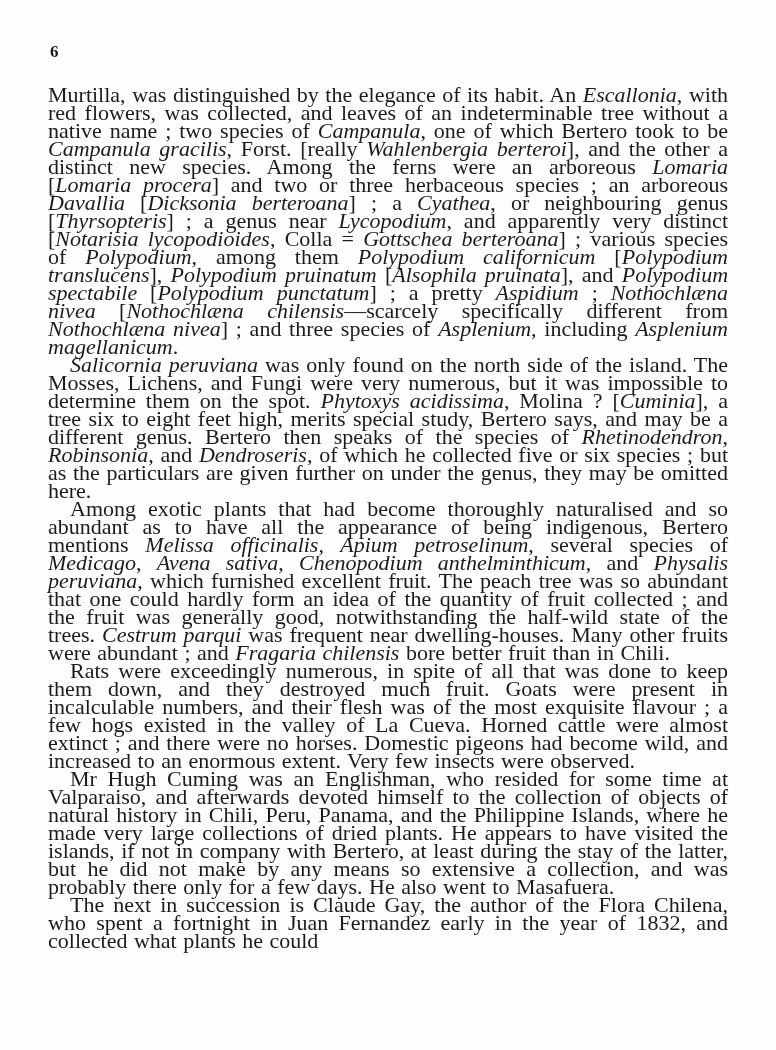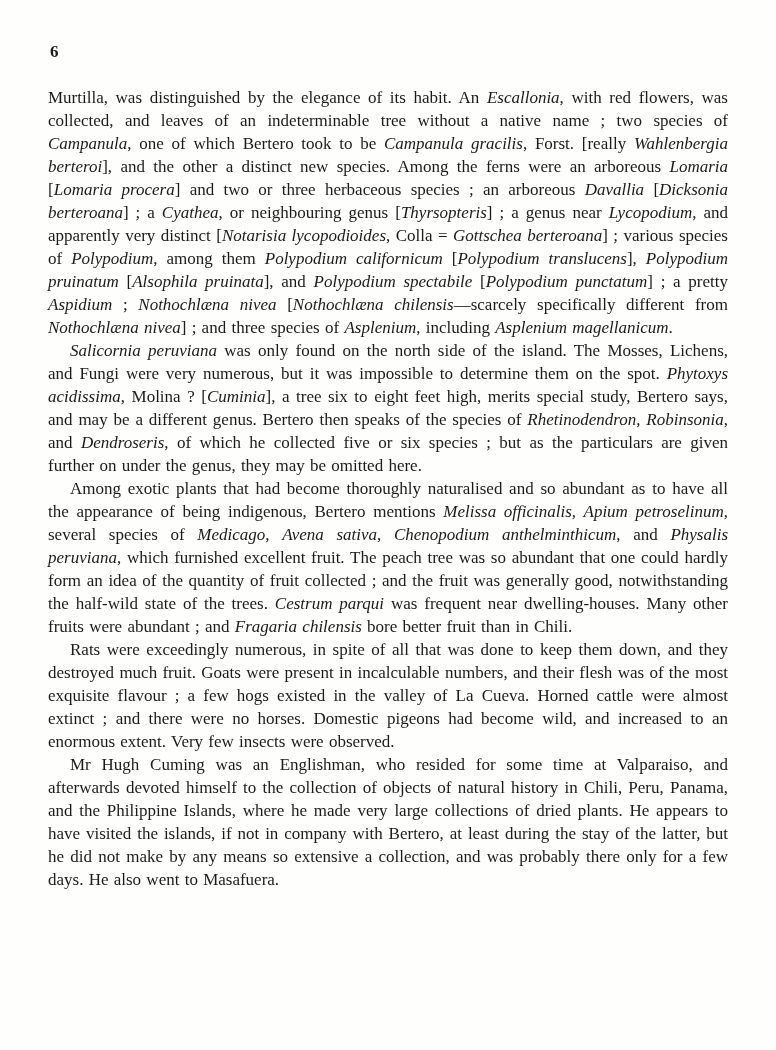--- a/index.html
+++ b/index.html
@@ -30,36 +30,37 @@
   }
   .running-head {
     display: block;
     text-align: center;
     font-size: 15.5px;
     font-weight: bold;
     letter-spacing: 1.2px;
     white-space: nowrap;
   }
   .page-body {
-    font-size: 17px;
-    line-height: 23px;
+    font-size: 22px;
+    line-height: 18px;
     text-align: justify;
     word-spacing: 1px;
   }
   .para { margin: 0; text-indent: 0; }
   .para.indented { text-indent: 22px; }
   .para em { font-style: italic; }
 </style>
 </head>
 <body>
 
 <div class="page">
   <div class="page-head">
     <span class="page-number">6</span>
   </div>
   <div class="page-body">
     <p class="para"><span>Murtilla, was distinguished by the elegance of its habit.  An </span><em>Escallonia</em><span>, with red flowers, was collected, and leaves of an indeterminable tree without a native name ;  two species of </span><em>Campanula</em><span>, one of which Bertero took to be </span><em>Campanula gracilis</em><span>, Forst. [really </span><em>Wahlenbergia berteroi</em><span>], and the other a distinct new species.  Among the ferns were an arboreous </span><em>Lomaria</em><span> [</span><em>Lomaria procera</em><span>] and two or three herbaceous species ;  an arboreous </span><em>Davallia</em><span> [</span><em>Dicksonia berteroana</em><span>] ;  a </span><em>Cyathea</em><span>, or neighbouring genus [</span><em>Thyrsopteris</em><span>] ;  a genus near </span><em>Lycopodium</em><span>, and apparently very distinct [</span><em>Notarisia lycopodioides</em><span>, Colla = </span><em>Gottschea berteroana</em><span>] ;  various species of </span><em>Polypodium</em><span>, among them </span><em>Polypodium californicum</em><span> [</span><em>Polypodium translucens</em><span>], </span><em>Polypodium pruinatum</em><span> [</span><em>Alsophila pruinata</em><span>], and </span><em>Polypodium spectabile</em><span> [</span><em>Polypodium punctatum</em><span>] ;  a pretty </span><em>Aspidium</em><span> ; </span><em>Nothochlæna nivea</em><span> [</span><em>Nothochlæna chilensis</em><span>—scarcely specifically different from </span><em>Nothochlæna nivea</em><span>] ;  and three species of </span><em>Asplenium</em><span>, including </span><em>Asplenium magellanicum</em><span>.</span></p>
     <p class="para indented"><em>Salicornia peruviana</em><span> was only found on the north side of the island.  The Mosses, Lichens, and Fungi were very numerous, but it was impossible to determine them on the spot.  </span><em>Phytoxys acidissima</em><span>, Molina ? [</span><em>Cuminia</em><span>], a tree six to eight feet high, merits special study, Bertero says, and may be a different genus.  Bertero then speaks of the species of </span><em>Rhetinodendron</em><span>, </span><em>Robinsonia</em><span>, and </span><em>Dendroseris</em><span>, of which he collected five or six species ;  but as the particulars are given further on under the genus, they may be omitted here.</span></p>
     <p class="para indented"><span>Among exotic plants that had become thoroughly naturalised and so abundant as to have all the appearance of being indigenous, Bertero mentions </span><em>Melissa officinalis, Apium petroselinum</em><span>, several species of </span><em>Medicago</em><span>, </span><em>Avena sativa</em><span>, </span><em>Chenopodium anthelminthicum</em><span>, and </span><em>Physalis peruviana</em><span>, which furnished excellent fruit.  The peach tree was so abundant that one could hardly form an idea of the quantity of fruit collected ;  and the fruit was generally good, notwithstanding the half-wild state of the trees.  </span><em>Cestrum parqui</em><span> was frequent near dwelling-houses.  Many other fruits were abundant ;  and </span><em>Fragaria chilensis</em><span> bore better fruit than in Chili.</span></p>
     <p class="para indented"><span>Rats were exceedingly numerous, in spite of all that was done to keep them down, and they destroyed much fruit.  Goats were present in incalculable numbers, and their flesh was of the most exquisite flavour ;  a few hogs existed in the valley of La Cueva.  Horned cattle were almost extinct ;  and there were no horses.  Domestic pigeons had become wild, and increased to an enormous extent.  Very few insects were observed.</span></p>
     <p class="para indented"><span>Mr Hugh Cuming was an Englishman, who resided for some time at Valparaiso, and afterwards devoted himself to the collection of objects of natural history in Chili, Peru, Panama, and the Philippine Islands, where he made very large collections of dried plants. He appears to have visited the islands, if not in company with Bertero, at least during the stay of the latter, but he did not make by any means so extensive a collection, and was probably there only for a few days.  He also went to Masafuera.</span></p>
+    <p class="para indented"><span>The next in succession is Claude Gay, the author of the Flora Chilena, who spent a fortnight in Juan Fernandez early in the year of 1832, and collected what plants he could</span></p>
   </div>
 </div>
 
 </body></html>

